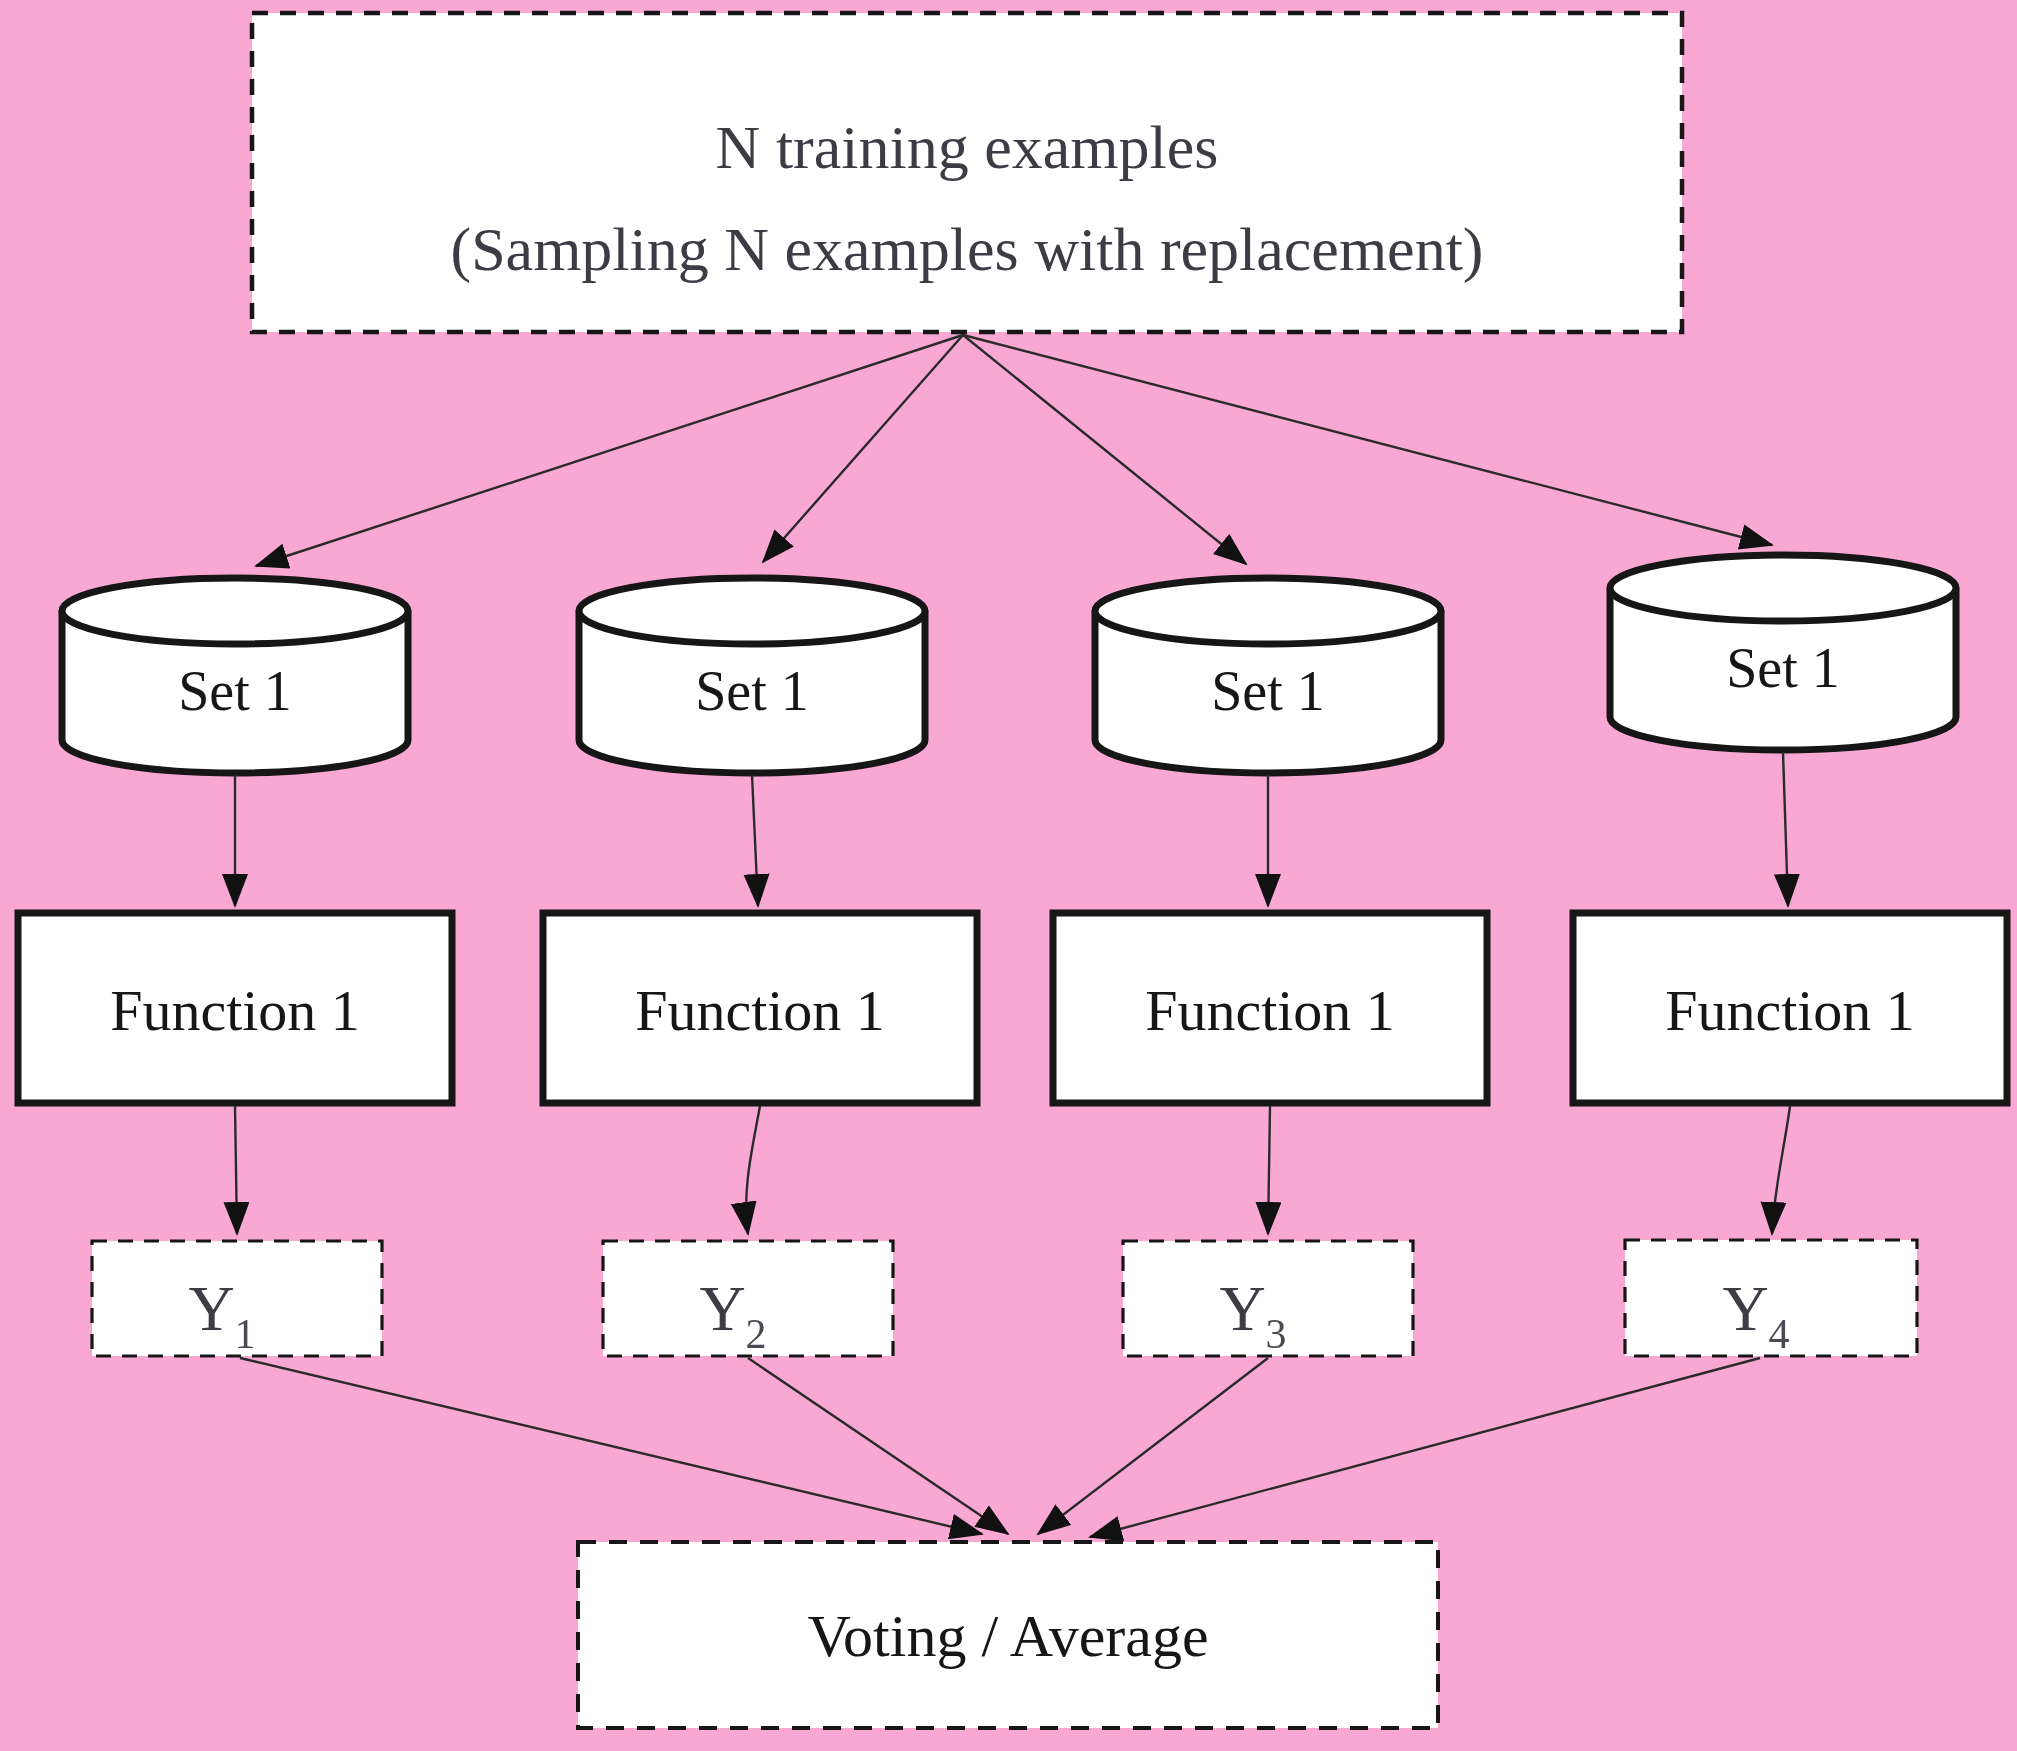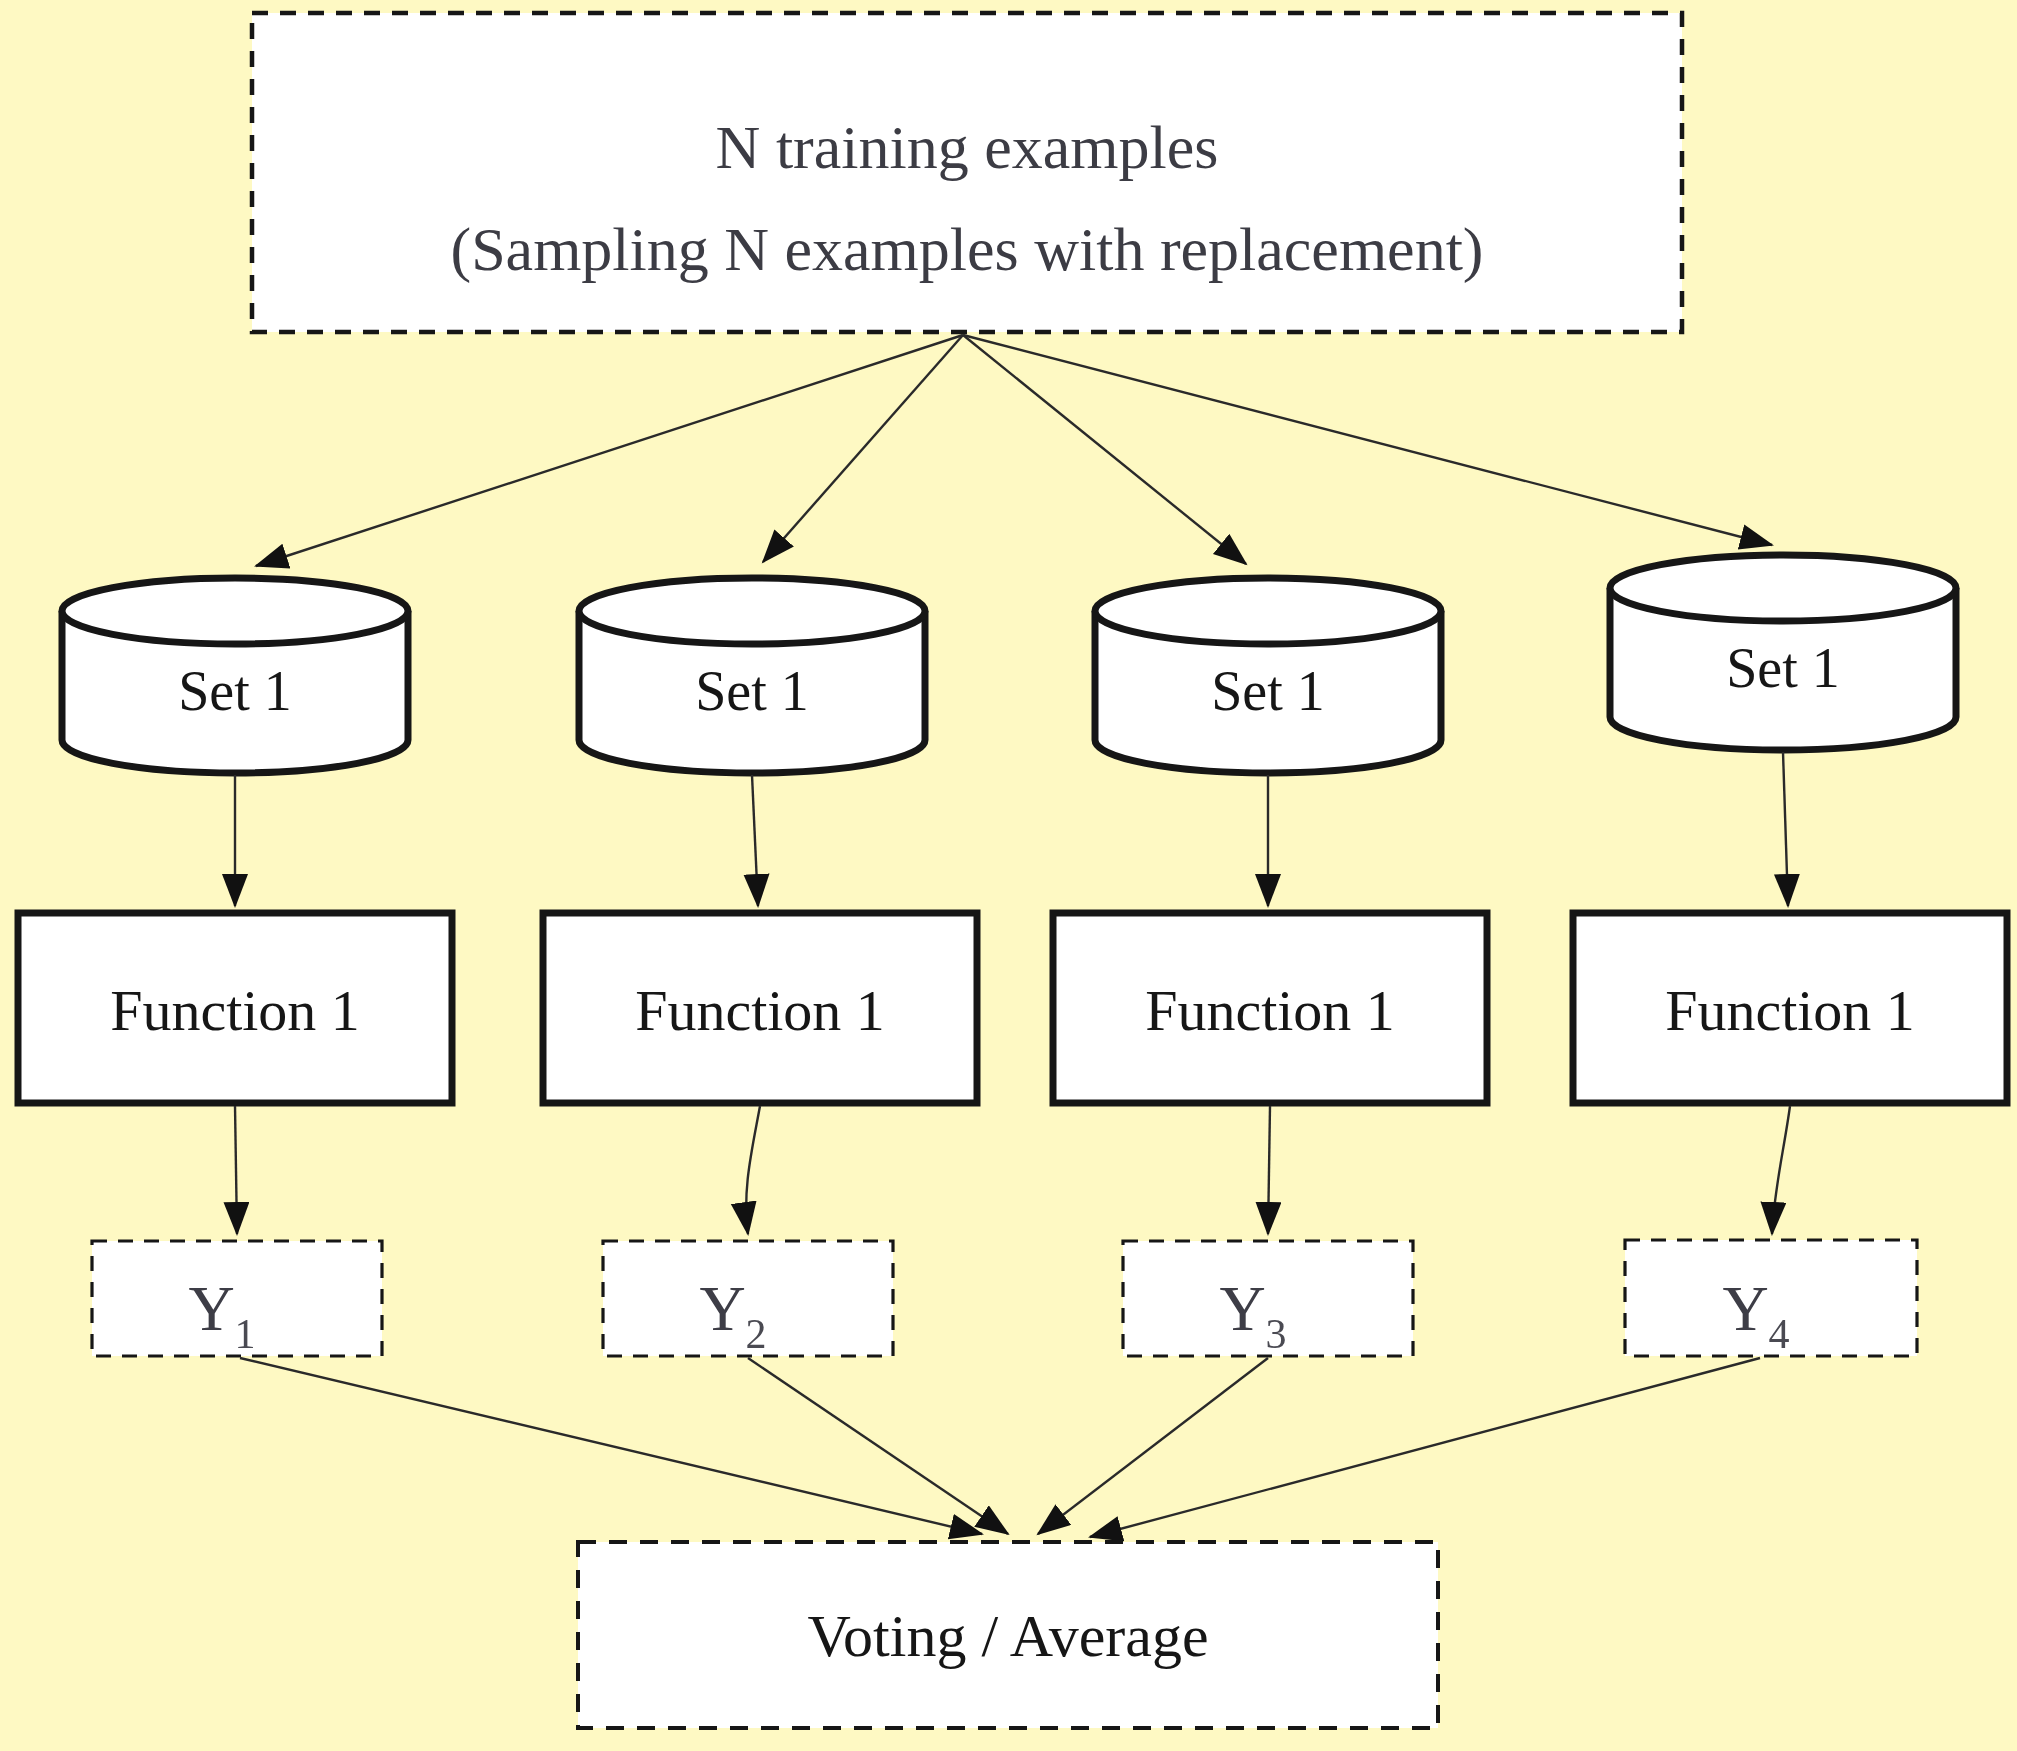--- a/index.html
+++ b/index.html
@@ -3,21 +3,21 @@
 <meta charset="utf-8">
 <style>
   html, body {
     margin: 0;
     padding: 0;
     background: #ffffff;
   }
   .stage {
     width: 2017px;
     height: 1751px;
-    background: #fef9c3;
+    background: #f9a8d4;
     position: relative;
     overflow: hidden;
   }
   svg {
     display: block;
     width: 100%;
     height: 100%;
   }
   text {
     font-family: "Liberation Serif", "DejaVu Serif", serif;

